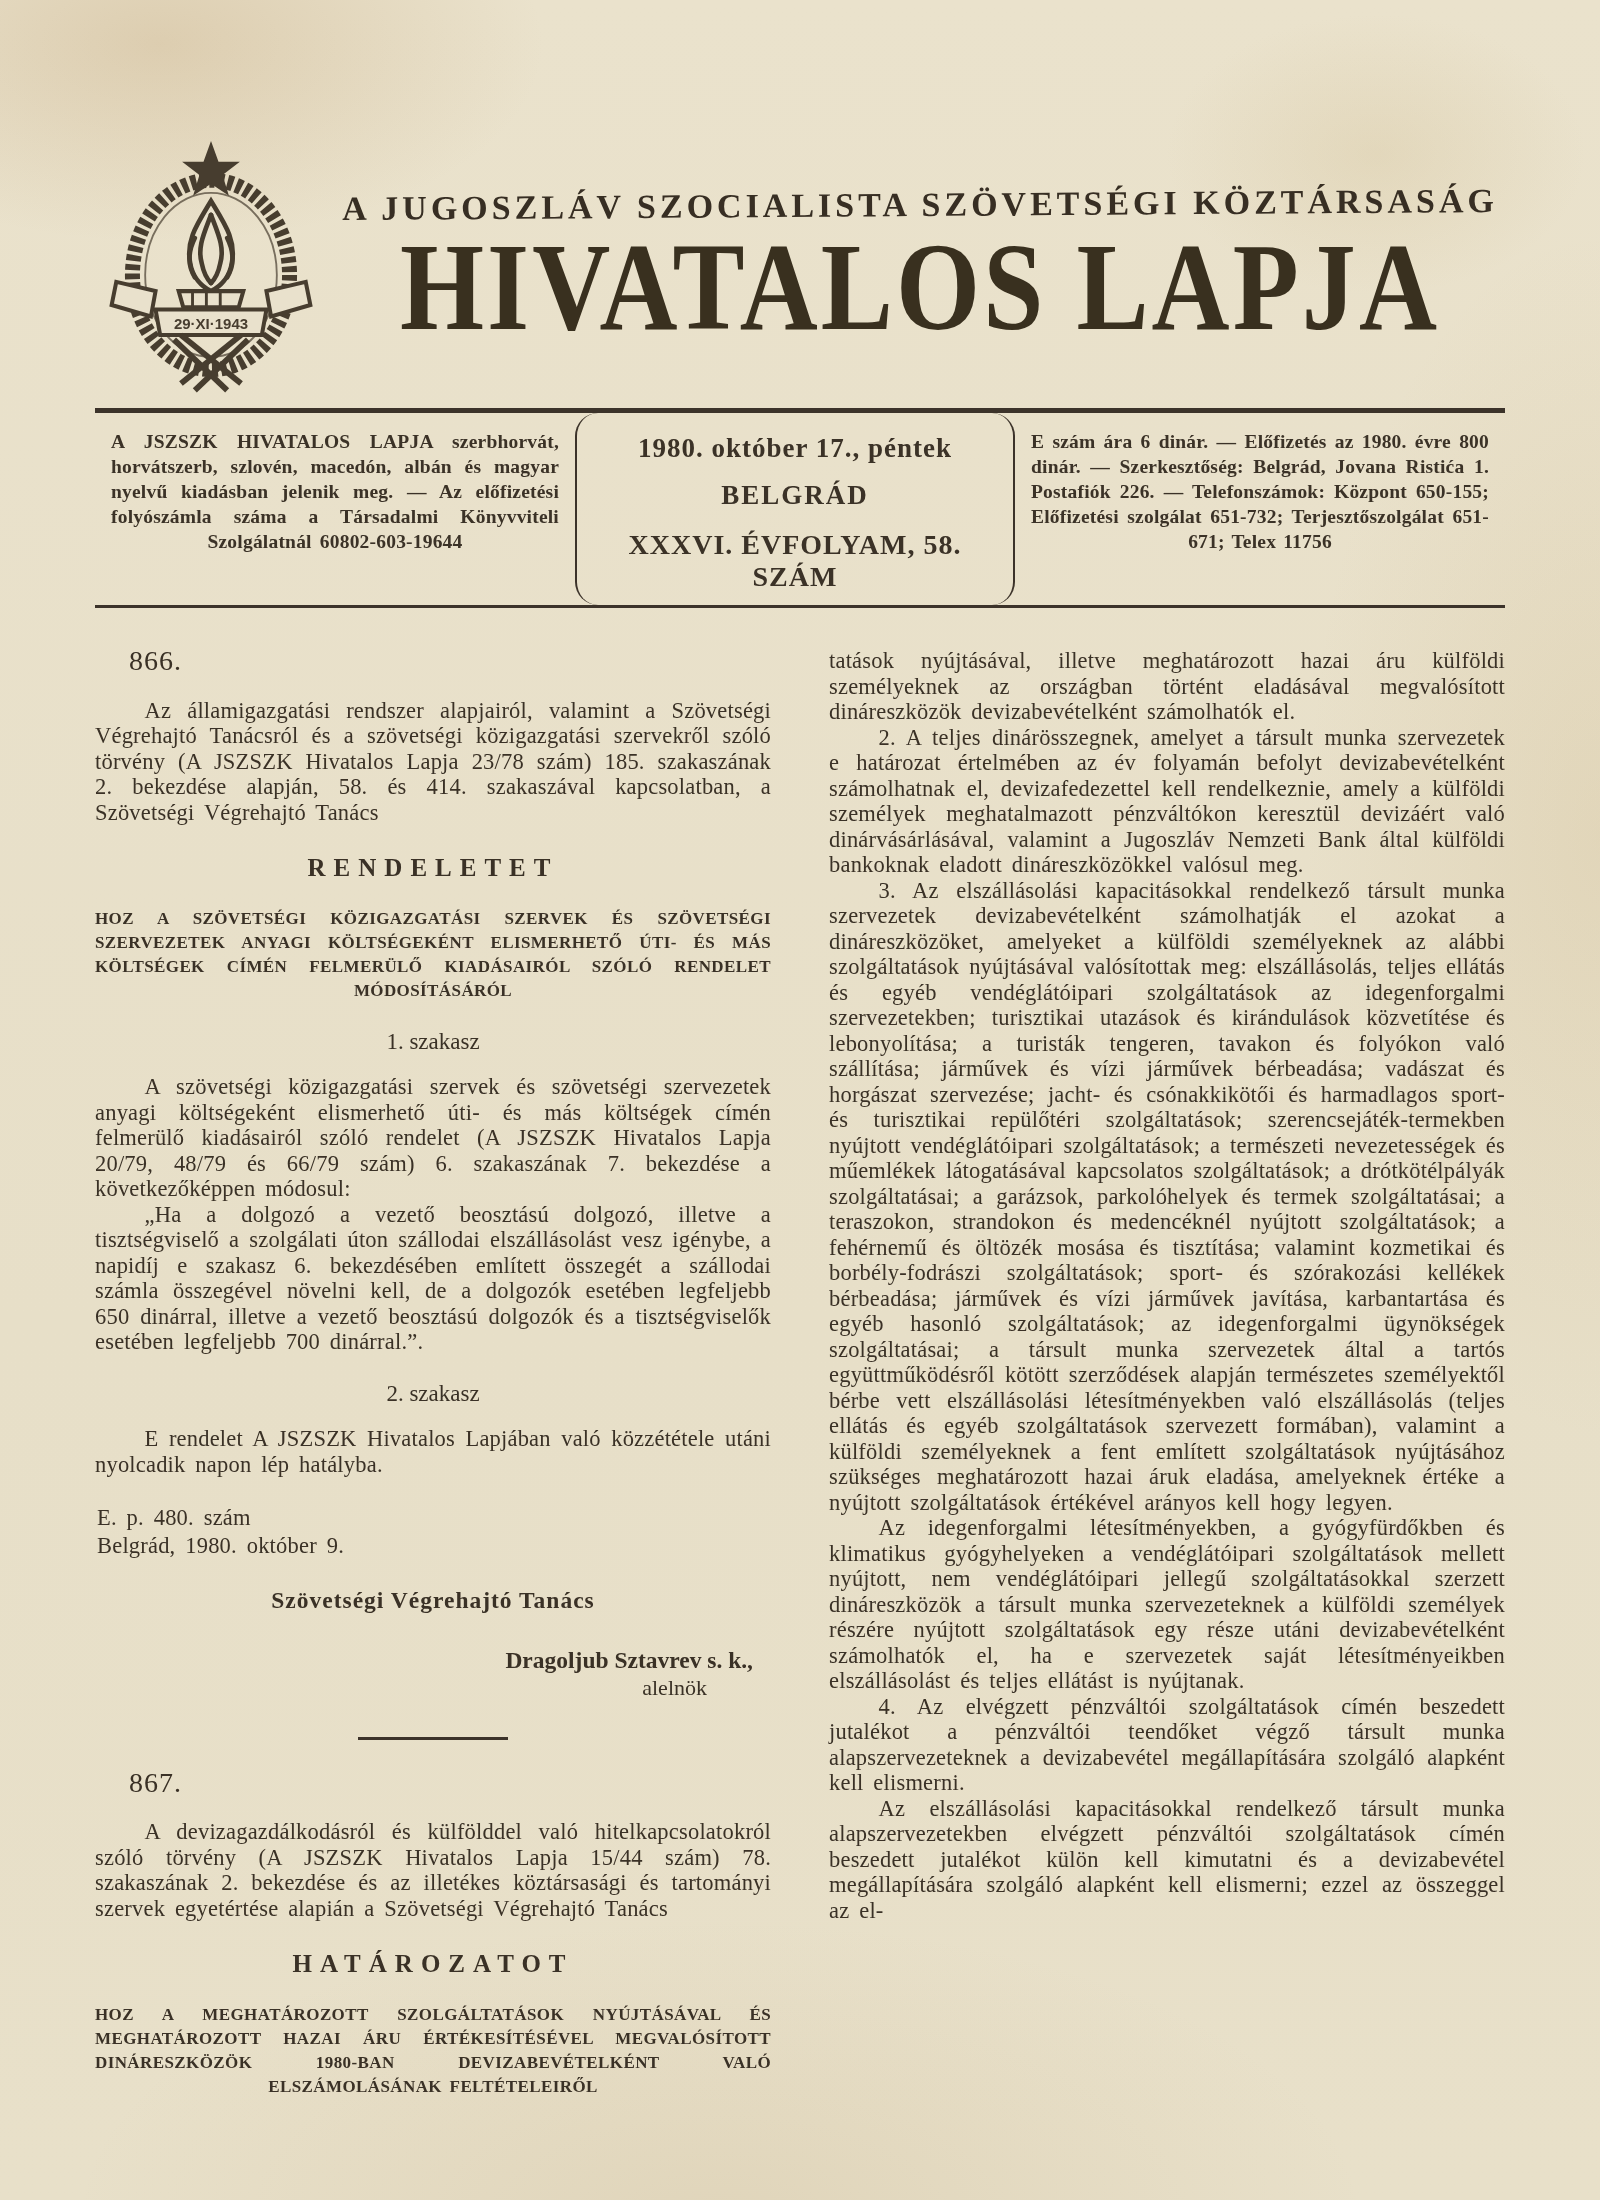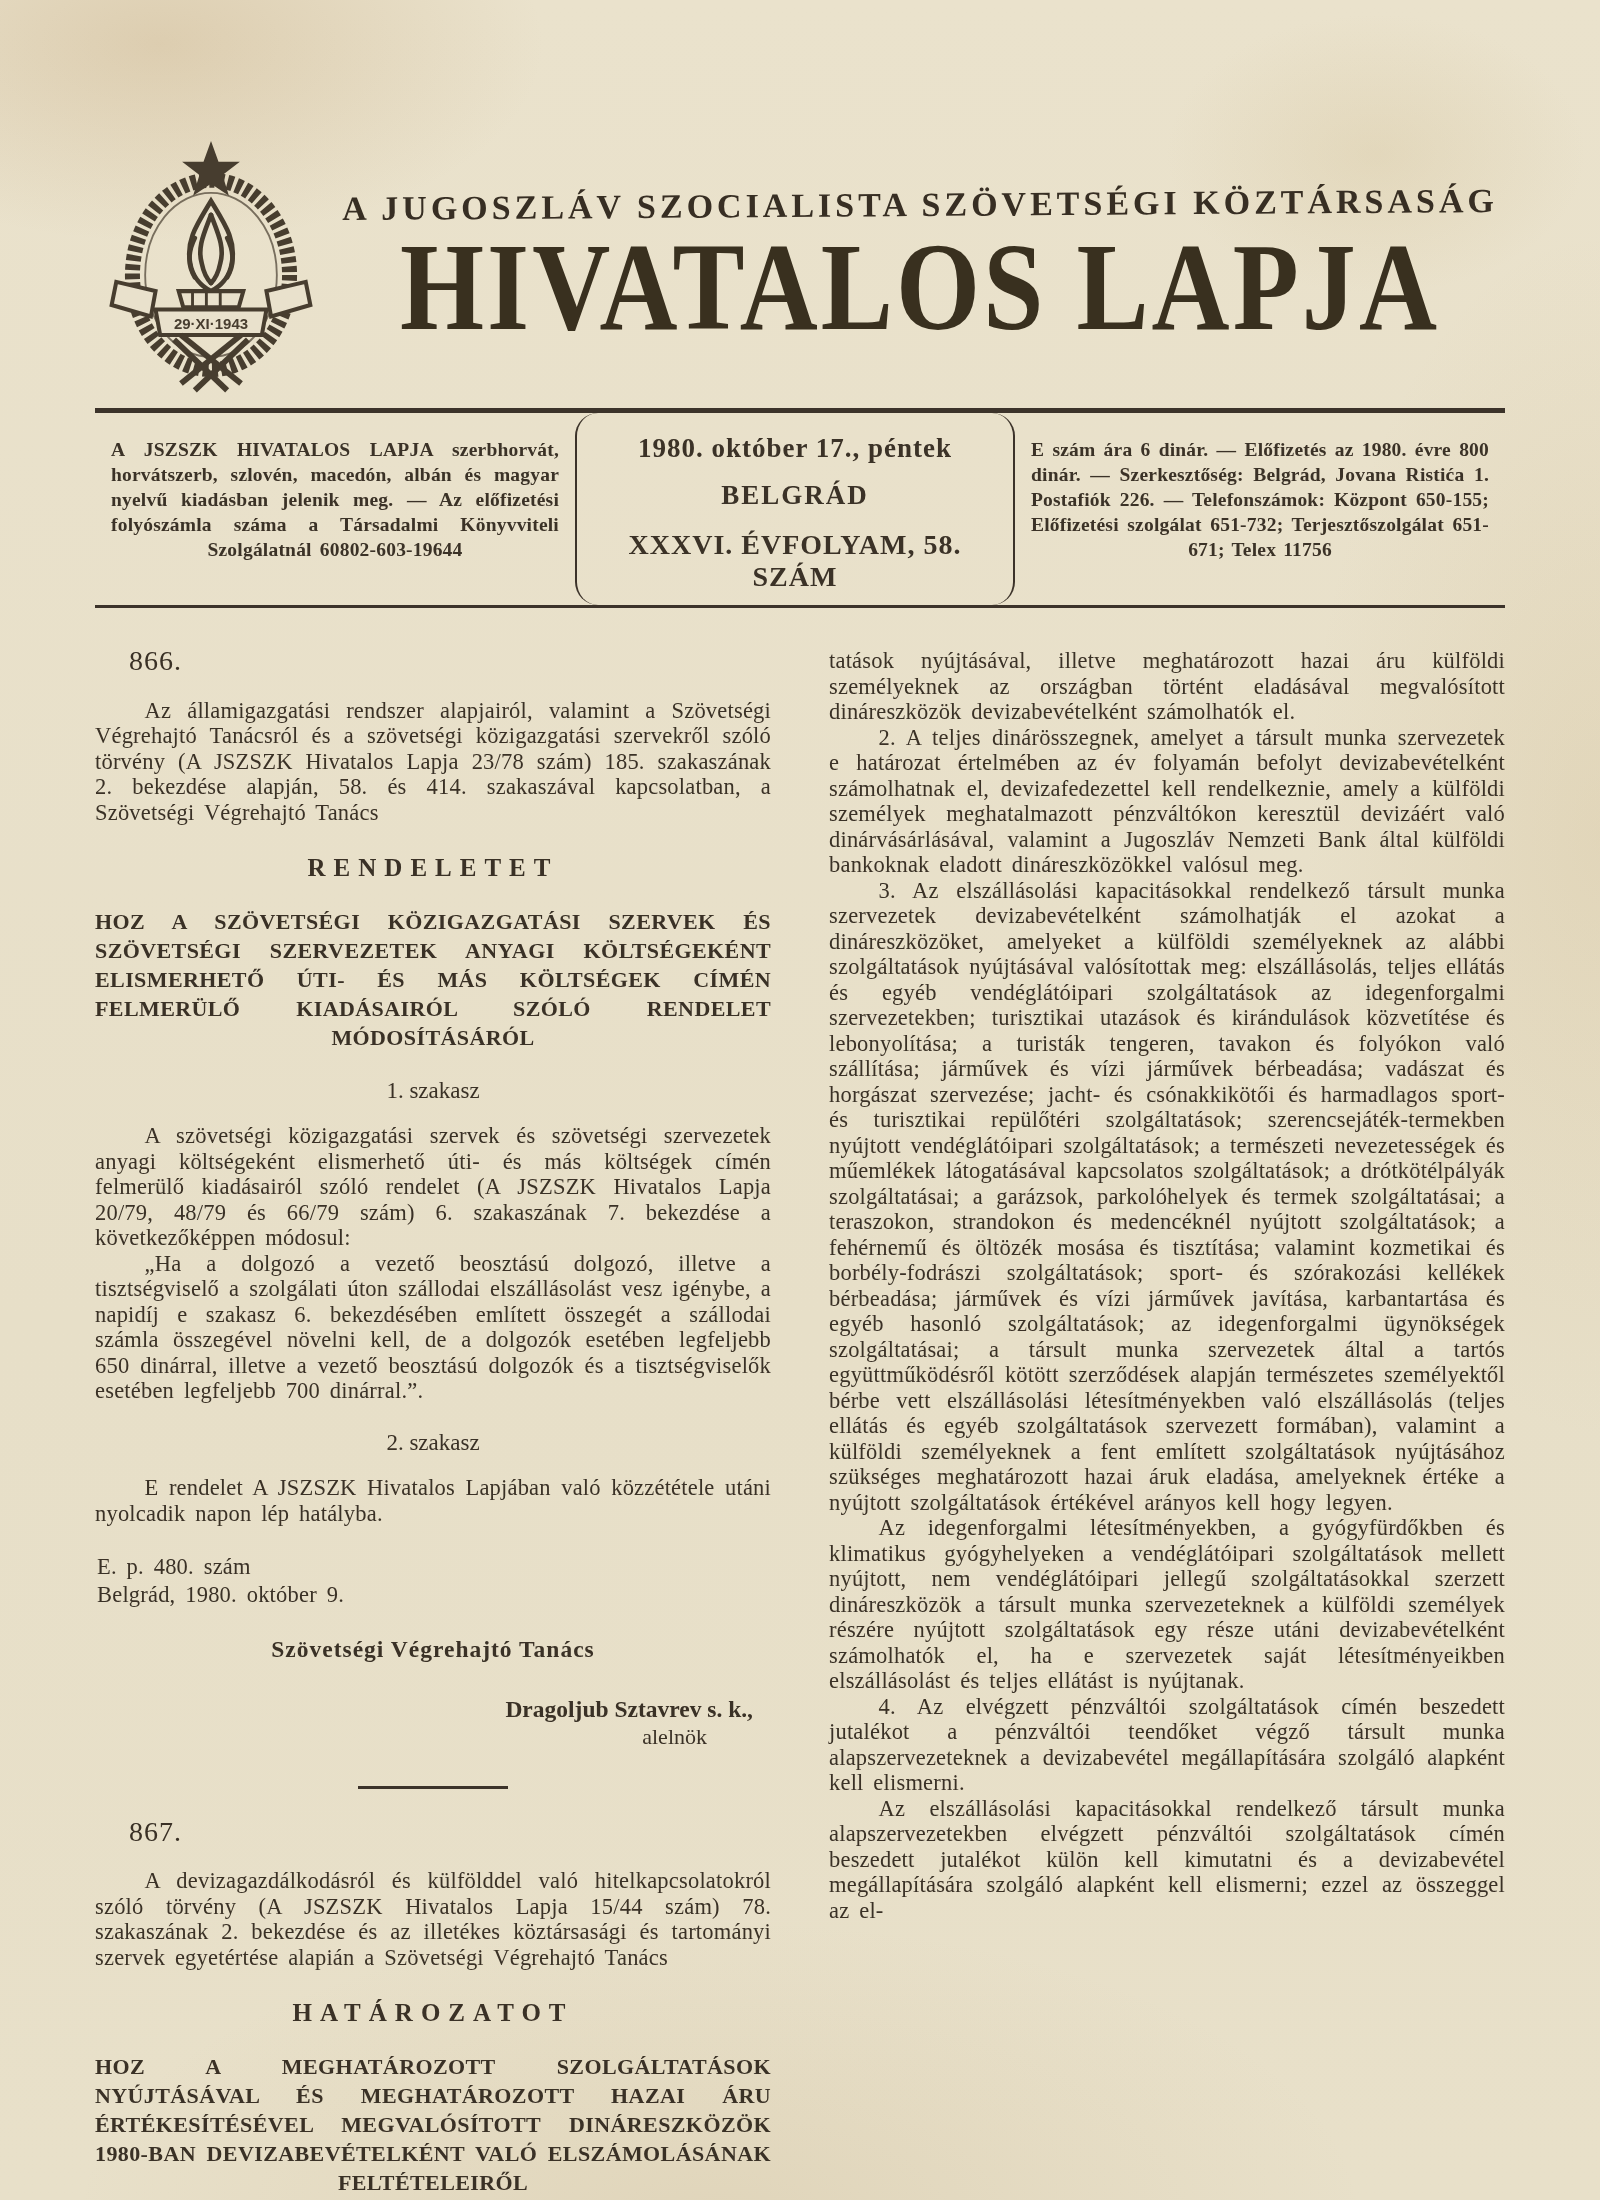--- a/index.html
+++ b/index.html
@@ -34,21 +34,21 @@
   .paper-title{
     margin-top:14px;
     font-size:106px;font-weight:bold;letter-spacing:3px;
     color:#39301f;white-space:nowrap;
     transform:scale(1.02,1.18);transform-origin:center bottom;
   }
   .rule-thick{border-top:5px solid #3c332a;margin-top:2px;}
   .rule-thin{border-top:3px solid #3c332a;}
   
   .infobar{display:flex;align-items:stretch;min-height:134px;}
-  .info-cell{box-sizing:border-box;padding:24px 16px 12px;}
+  .info-cell{box-sizing:border-box;padding:16px 16px 12px;}
   .info-left{
     flex:0 0 480px;
     font-size:19.5px;font-weight:bold;line-height:25px;
     text-align:justify;text-align-last:center;
     letter-spacing:.2px;word-spacing:3px;color:#3b3227;
   }
   .info-center{
     flex:0 0 440px;text-align:center;
     border-left:2px solid #3c332a;border-right:2px solid #3c332a;
     padding-top:20px;color:#3b3227;border-radius:23px;
@@ -69,21 +69,21 @@
     margin:0;text-align:justify;text-indent:2.2em;
     letter-spacing:.2px;word-spacing:4px;
   }
   .para.no-indent{text-indent:0;}
   .doc-number{font-size:28px;font-weight:normal;margin:0 0 24px 34px;letter-spacing:1px;}
   .act-word{
     text-align:center;font-weight:bold;font-size:25px;
     letter-spacing:8px;margin:30px 0 26px;
   }
   .subject{
-    font-weight:bold;font-size:22px;line-height:29px;
+    font-weight:bold;font-size:17px;line-height:24px;
     text-align:justify;text-align-last:center;
     letter-spacing:.4px;word-spacing:3px;margin:0 0 10px;
   }
   .section-head{text-align:center;font-size:23px;margin:26px 0 20px;}
   .plain-line{margin:2px;text-align:left;}
   .ref-line{margin-top:28px;}
   .issuer{text-align:center;font-weight:bold;font-size:23.5px;margin-top:30px;letter-spacing:1px;}
   .signer{text-align:right;font-weight:bold;font-size:23.5px;margin-top:34px;padding-right:18px;}
   .signer-title{text-align:right;font-size:22px;padding-right:64px;margin-top:2px;}
   .item-divider{width:150px;border-top:3px solid #3c332a;margin:36px auto 30px;}

